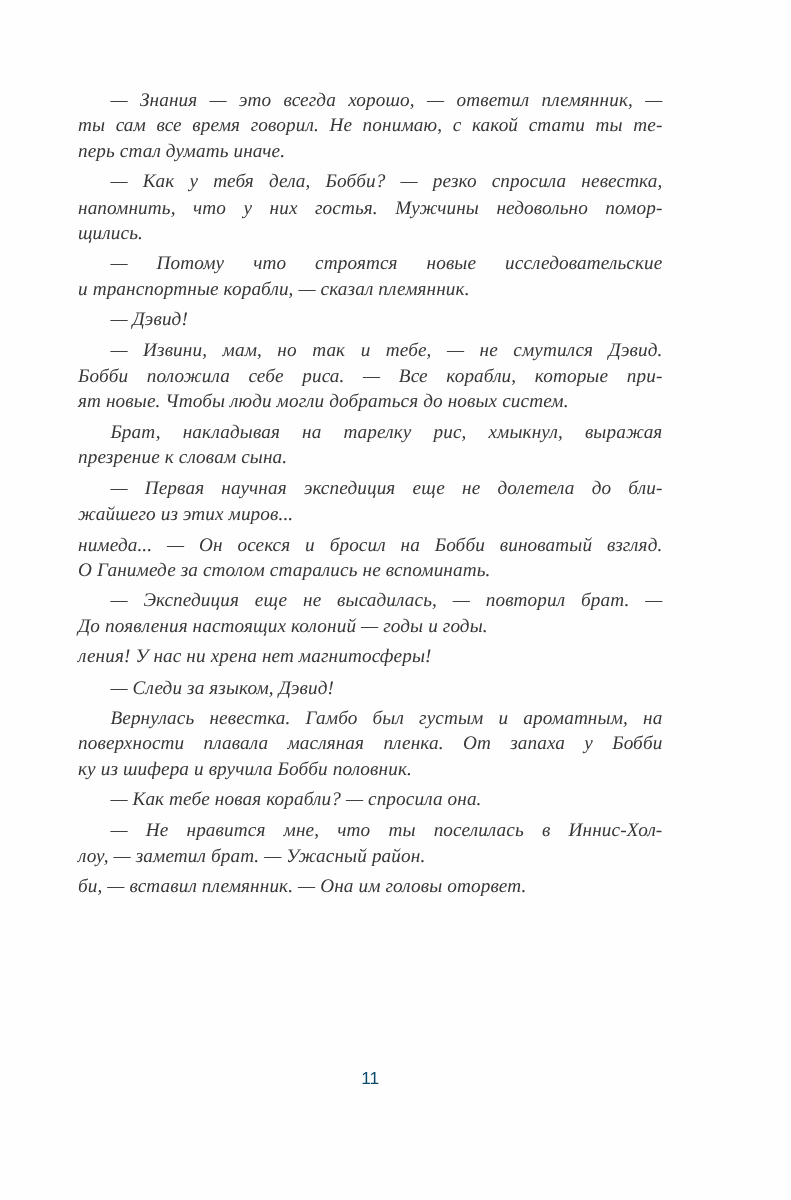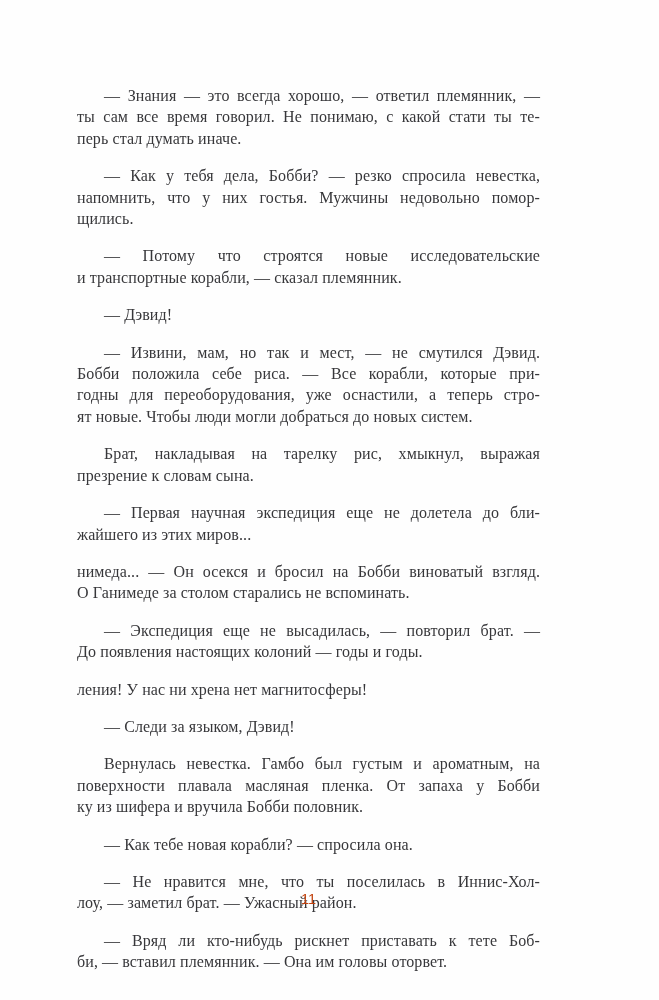--- a/index.html
+++ b/index.html
@@ -20,22 +20,23 @@
     font-family: "Liberation Serif", "DejaVu Serif", serif;
     color: #37373a;
   }
   .text-block {
     position: absolute;
     left: 61px;
     top: 69px;
     width: 495px;
   }
   .paragraph {
-    margin: 16px;
+    margin: 4px;
     padding: 0;
+    font-style: italic;
   }
   .line {
     font-size: 16px;
     line-height: 21.4px;
     text-align: justify;
     text-align-last: justify;
     letter-spacing: 0.1px;
   }
   .line.last {
     text-align-last: left;
@@ -70,23 +71,22 @@
         <div class="line last">щились.</div>
       </div>
       <div class="paragraph">
         <div class="line first">— Потому что строятся новые исследовательские</div>
         <div class="line last">и транспортные корабли, — сказал племянник.</div>
       </div>
       <div class="paragraph">
         <div class="line first last">— Дэвид!</div>
       </div>
       <div class="paragraph">
-        <div class="line first">— Извини, мам, но так и мест, — не смутился Дэвид.</div>
+        <div class="line first">— Извини, мам, но так и тебе, — не смутился Дэвид.</div>
         <div class="line">Бобби положила себе риса. — Все корабли, которые при-</div>
-        <div class="line">годны для переоборудования, уже оснастили, а теперь стро-</div>
         <div class="line last">ят новые. Чтобы люди могли добраться до новых систем.</div>
       </div>
       <div class="paragraph">
         <div class="line first">Брат, накладывая на тарелку рис, хмыкнул, выражая</div>
         <div class="line last">презрение к словам сына.</div>
       </div>
       <div class="paragraph">
         <div class="line first">— Первая научная экспедиция еще не долетела до бли-</div>
         <div class="line last">жайшего из этих миров...</div>
       </div>
@@ -110,18 +110,17 @@
         <div class="line last">ку из шифера и вручила Бобби половник.</div>
       </div>
       <div class="paragraph">
         <div class="line first last">— Как тебе новая корабли? — спросила она.</div>
       </div>
       <div class="paragraph">
         <div class="line first">— Не нравится мне, что ты поселилась в Иннис-Хол-</div>
         <div class="line last">лоу, — заметил брат. — Ужасный район.</div>
       </div>
       <div class="paragraph">
-        <div class="line first">— Вряд ли кто-нибудь рискнет приставать к тете Боб-</div>
         <div class="line last">би, — вставил племянник. — Она им головы оторвет.</div>
       </div>
     </div>
-  <div class="page-number" style="color: #c2410c;">11</div>
+  <div class="page-number" style="color: #0c4a6e;">11</div>
 </div>
 
 </body></html>

